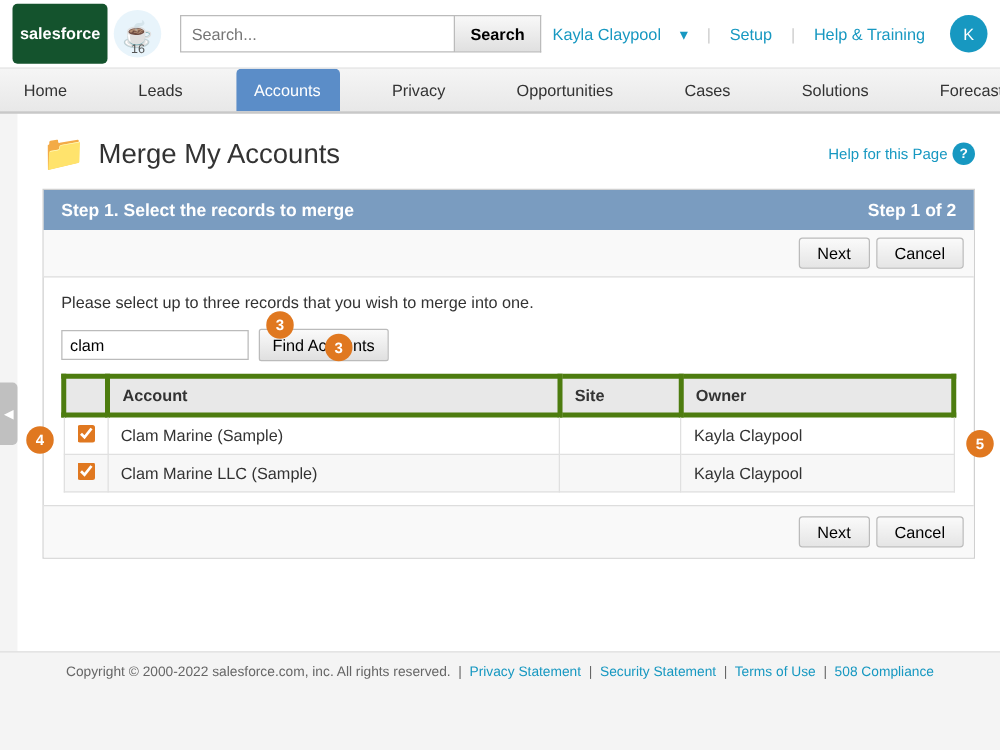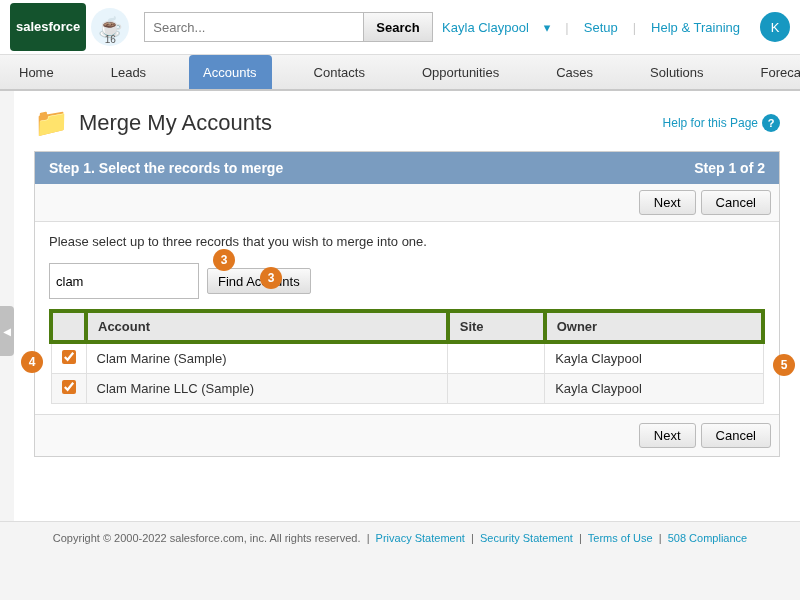--- a/index.html
+++ b/index.html
@@ -221,21 +221,21 @@
 
     
     .search-row {
       display: flex;
       align-items: center;
       gap: 8px;
       padding: 6px 14px 10px;
     }
     .find-input {
       width: 150px;
-      height: 36px;
+      height: 24px;
       border: 1px solid #bbb;
       padding: 0 6px;
       font-size: 13px;
     }
     .find-btn {
       height: 26px;
       padding: 0 10px;
       background: linear-gradient(to bottom, #fafafa, #e0e0e0);
       border: 1px solid #bbb;
       cursor: pointer;
@@ -390,21 +390,21 @@
     <span class="separator">|</span>
     <a href="#" class="top-nav">Help &amp; Training</a>
     <span style="width:30px;height:30px;background:#1798c1;border-radius:50%;display:inline-flex;align-items:center;justify-content:center;color:white;font-size:13px;margin-left:5px;">K</span>
   </div>
 </div>
 
 <div class="nav-bar">
   <a class="nav-item">Home</a>
   <a class="nav-item">Leads</a>
   <a class="nav-item active">Accounts</a>
-  <a class="nav-item">Contacts</a>
+  <a class="nav-item">Privacy</a>
   <a class="nav-item">Opportunities</a>
   <a class="nav-item">Cases</a>
   <a class="nav-item">Solutions</a>
   <a class="nav-item">Forecasts</a>
   <span class="nav-extra">+</span>
   <span class="nav-extra">▾</span>
 </div>
 
 <div class="outer-wrapper">
 

